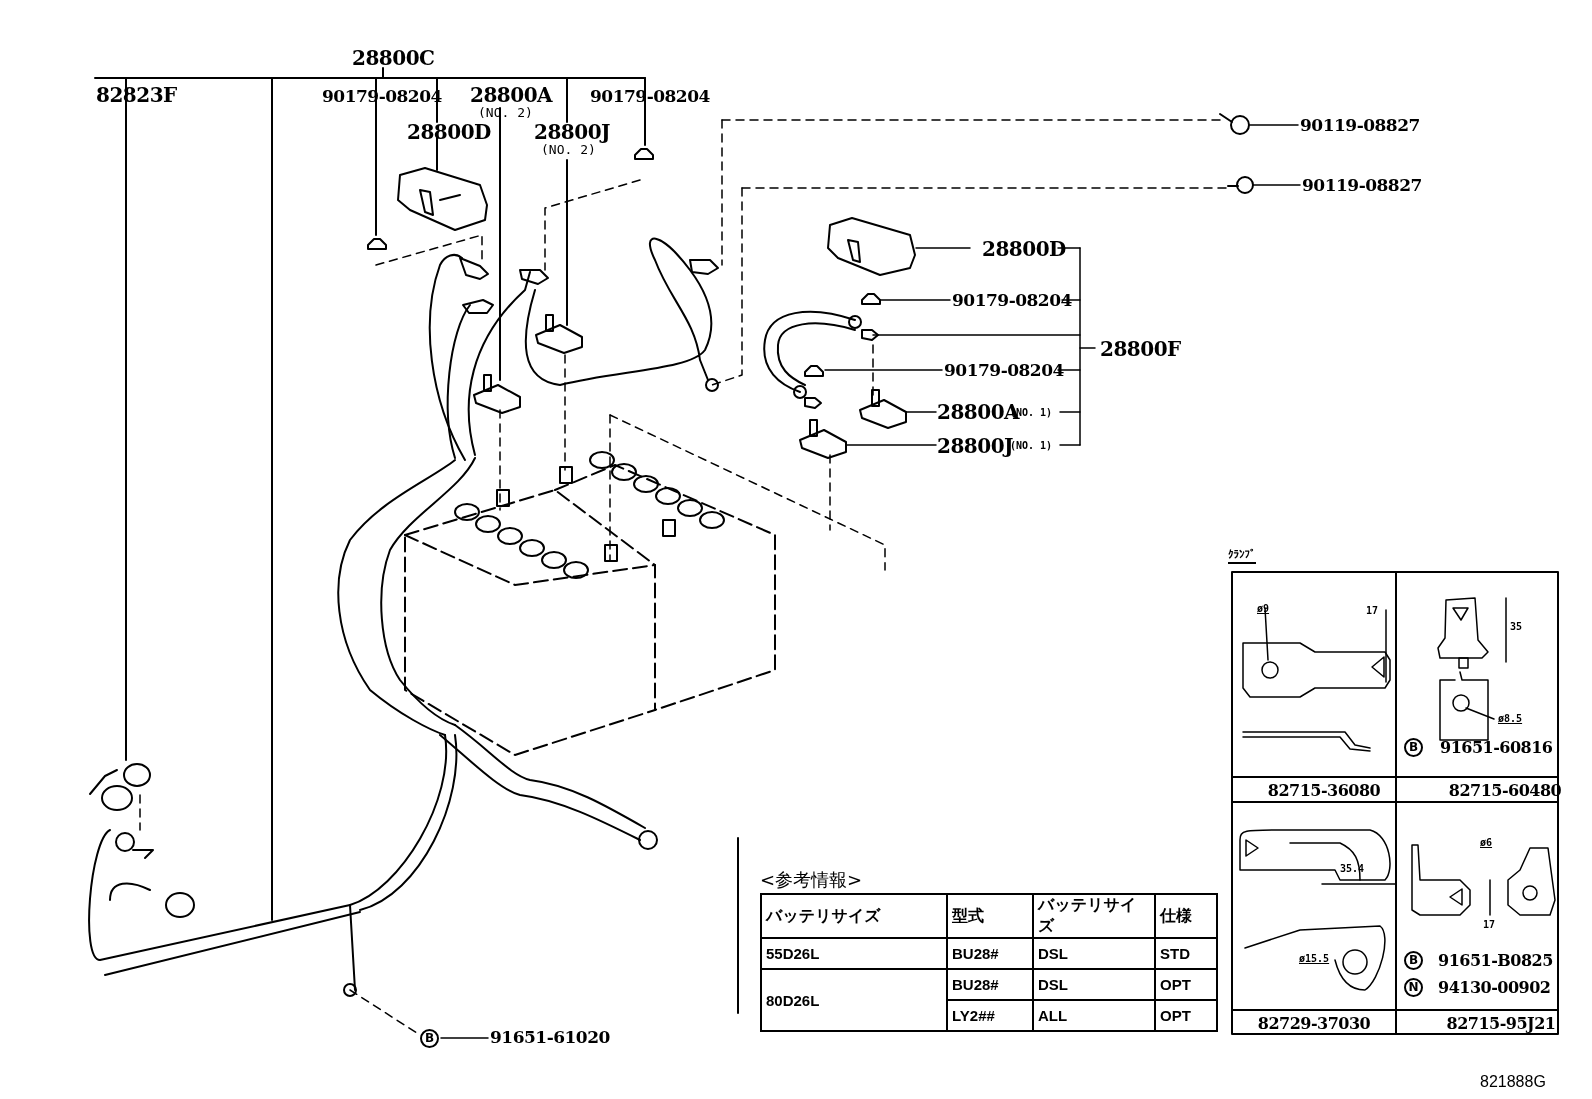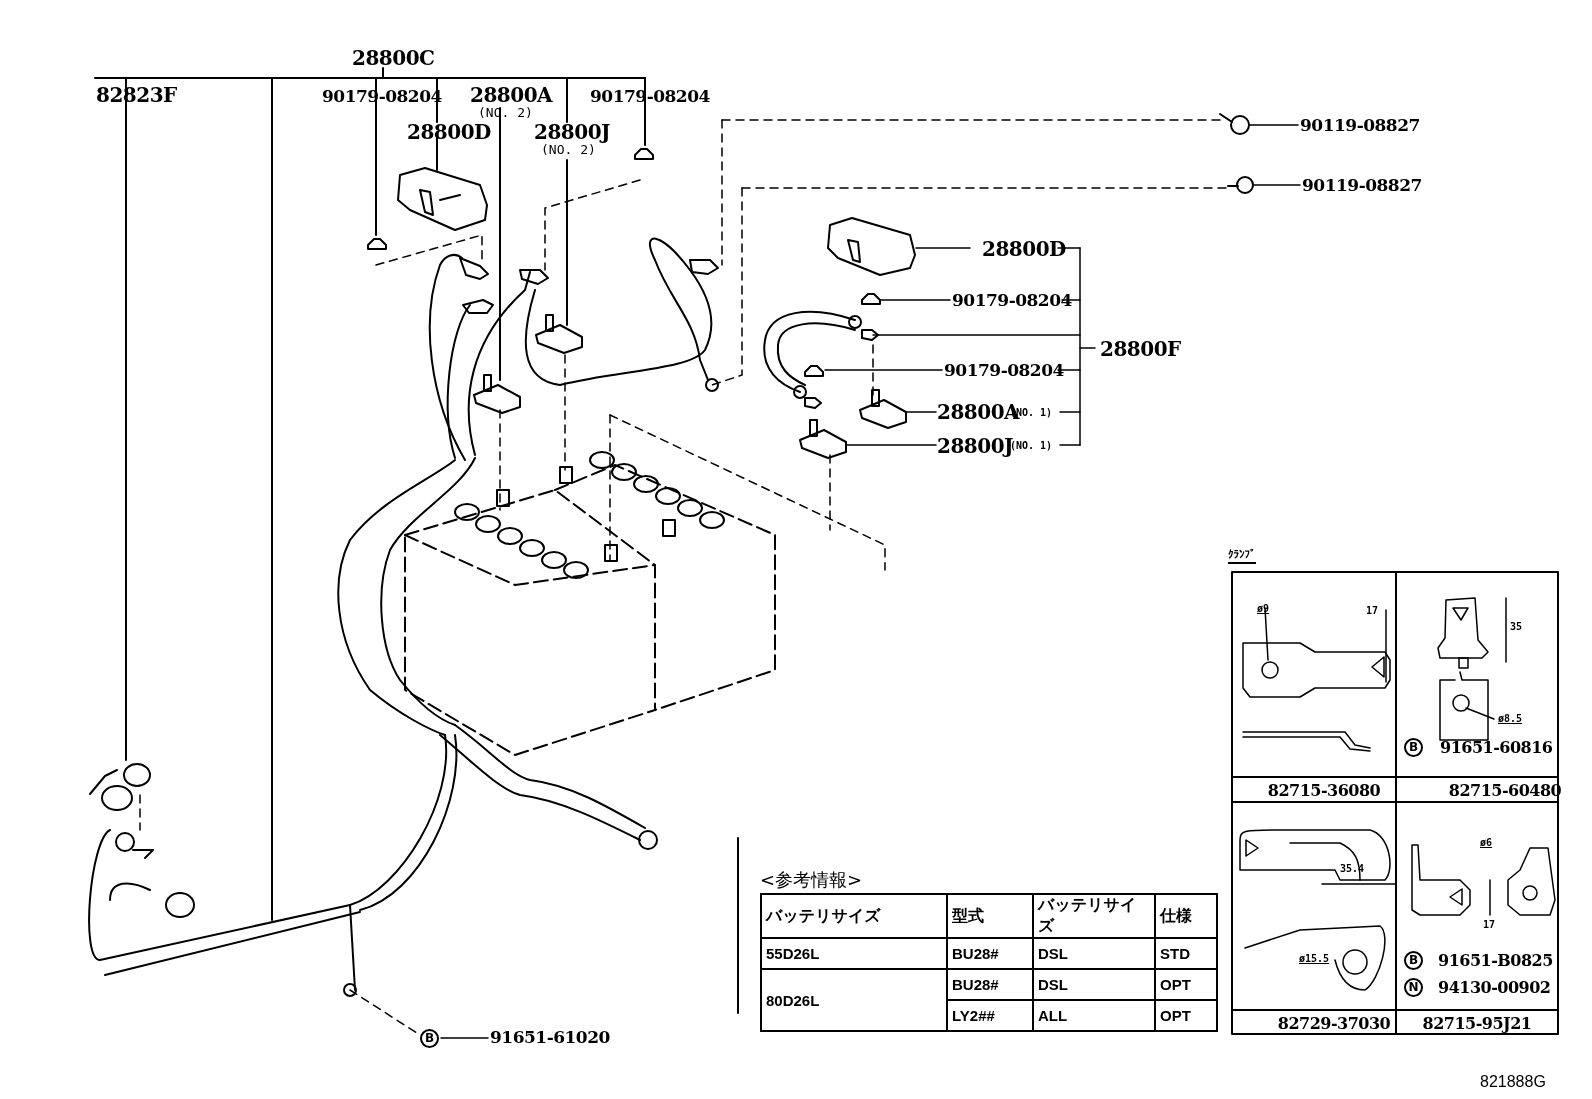--- a/index.html
+++ b/index.html
@@ -311,16 +311,16 @@
   <span class="circ">B</span>
 </div>
 <div class="lbl" style="left:1438px;top:953px;font-size:16px;">91651-B0825</div>
 <div style="position:absolute;left:1404px;top:977px;">
   <span class="circ">N</span>
 </div>
 <div class="lbl" style="left:1438px;top:980px;font-size:16px;">94130-00902</div>
 
 <div class="clamp-part" style="left:1232px;top:781px;width:184px;">82715-36080</div>
 <div class="clamp-part" style="left:1396px;top:781px;width:162px;padding-left:28px;">82715-60480</div>
-<div class="clamp-part" style="left:1232px;top:1014px;width:164px;padding-left:20px;">82729-37030</div>
-<div class="clamp-part" style="left:1396px;top:1014px;width:162px;">82715-95J21</div>
+<div class="clamp-part" style="left:1232px;top:1014px;width:164px;">82729-37030</div>
+<div class="clamp-part" style="left:1396px;top:1014px;width:162px;padding-left:24px;">82715-95J21</div>
 
 <div class="footer-code">821888G</div>
 
 </body></html>

